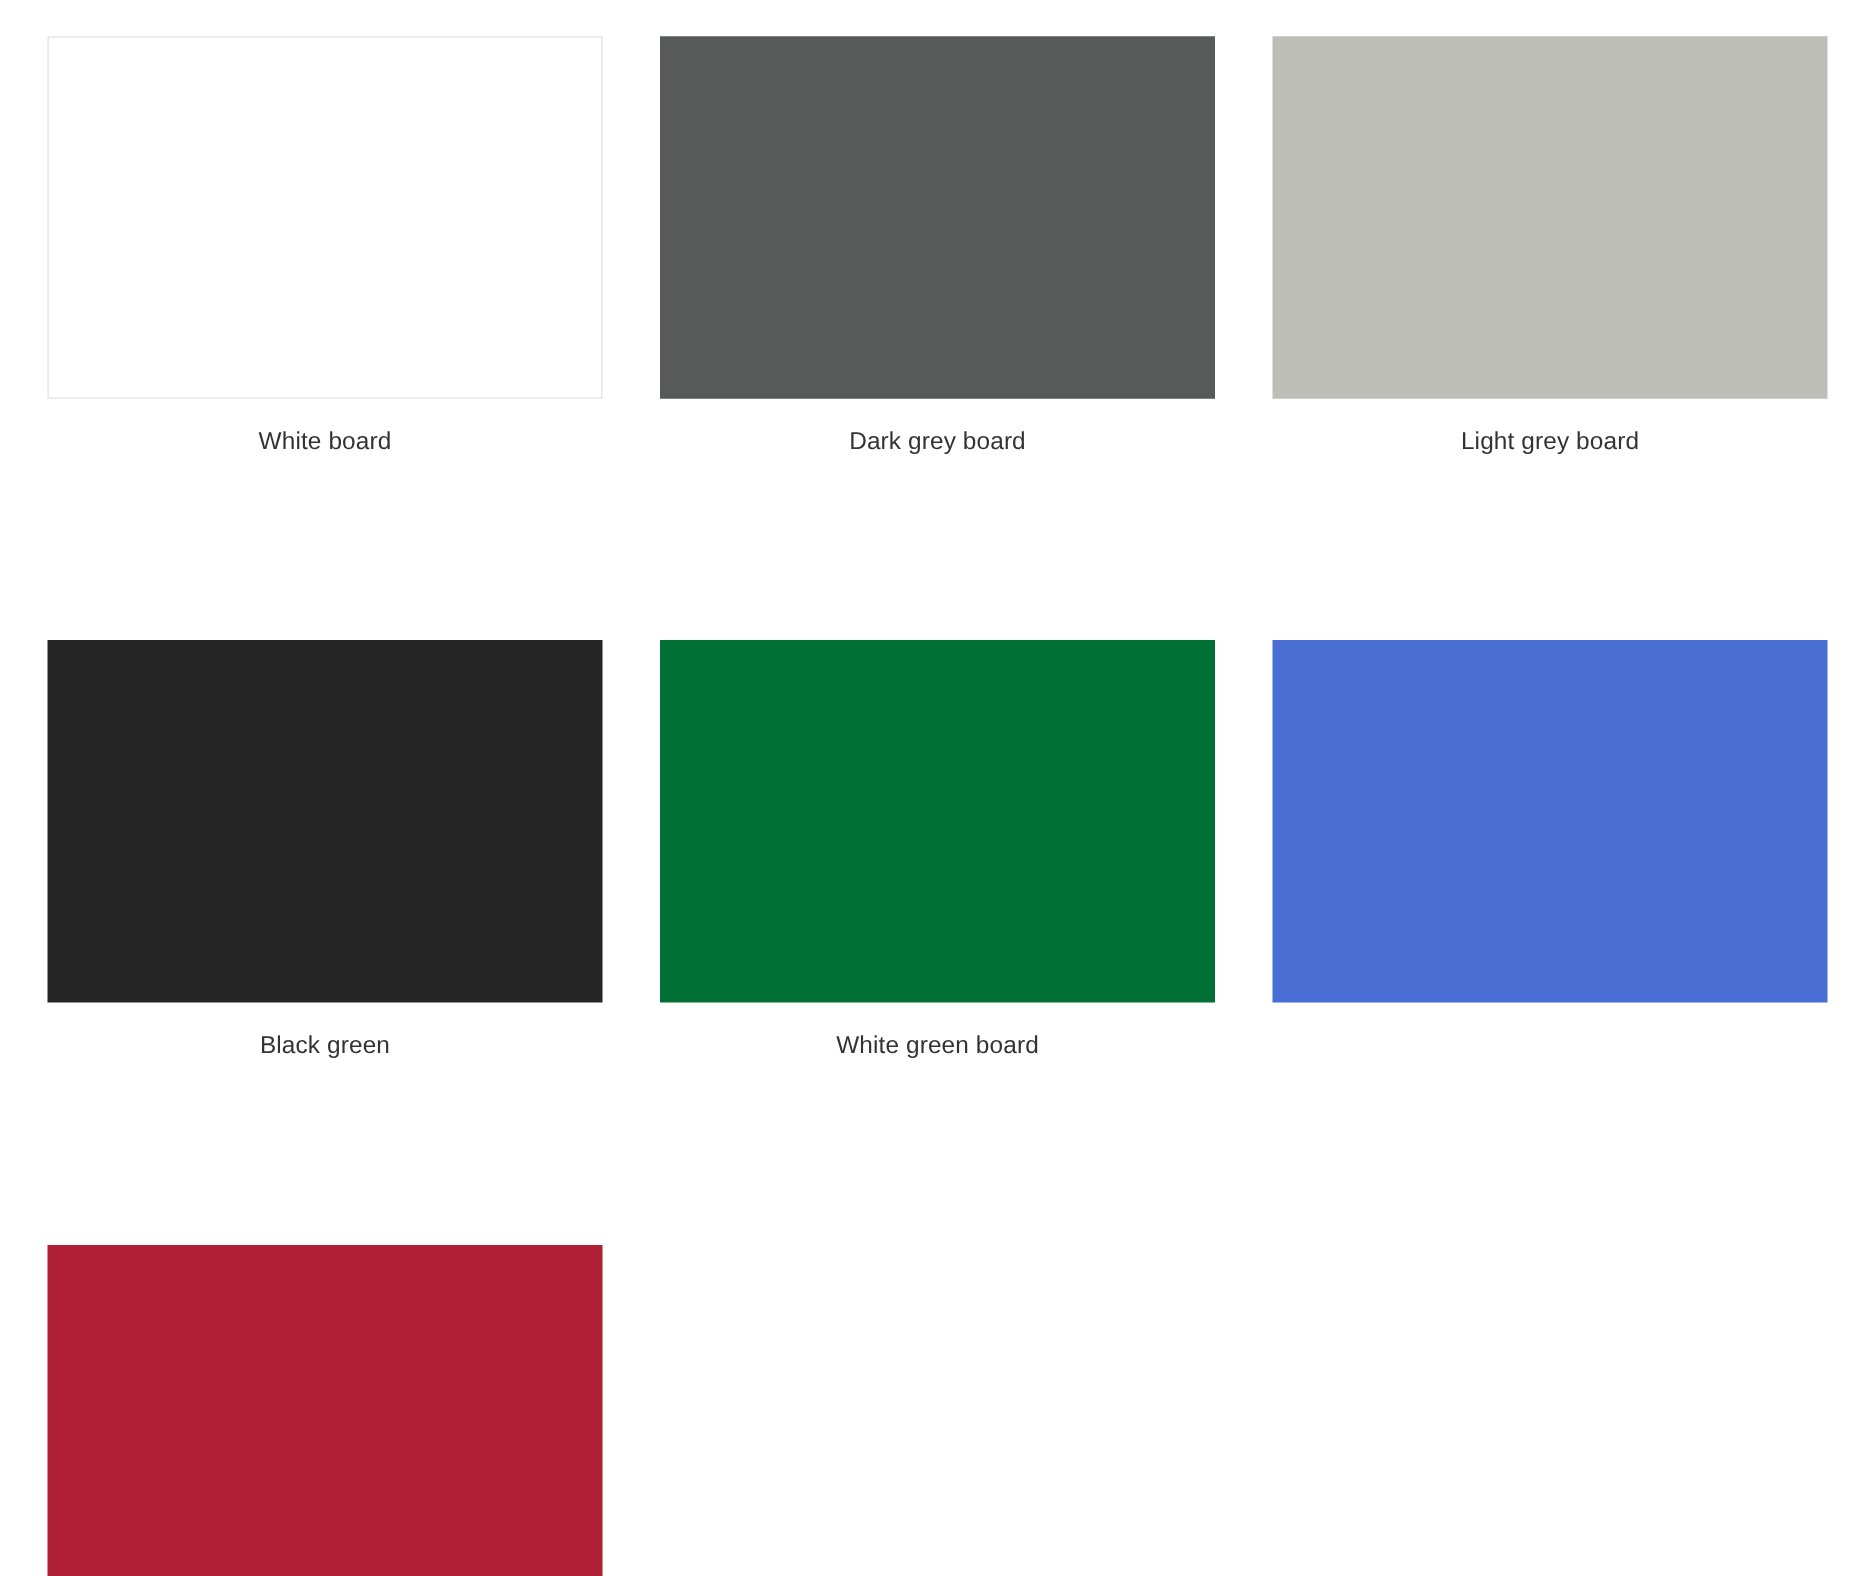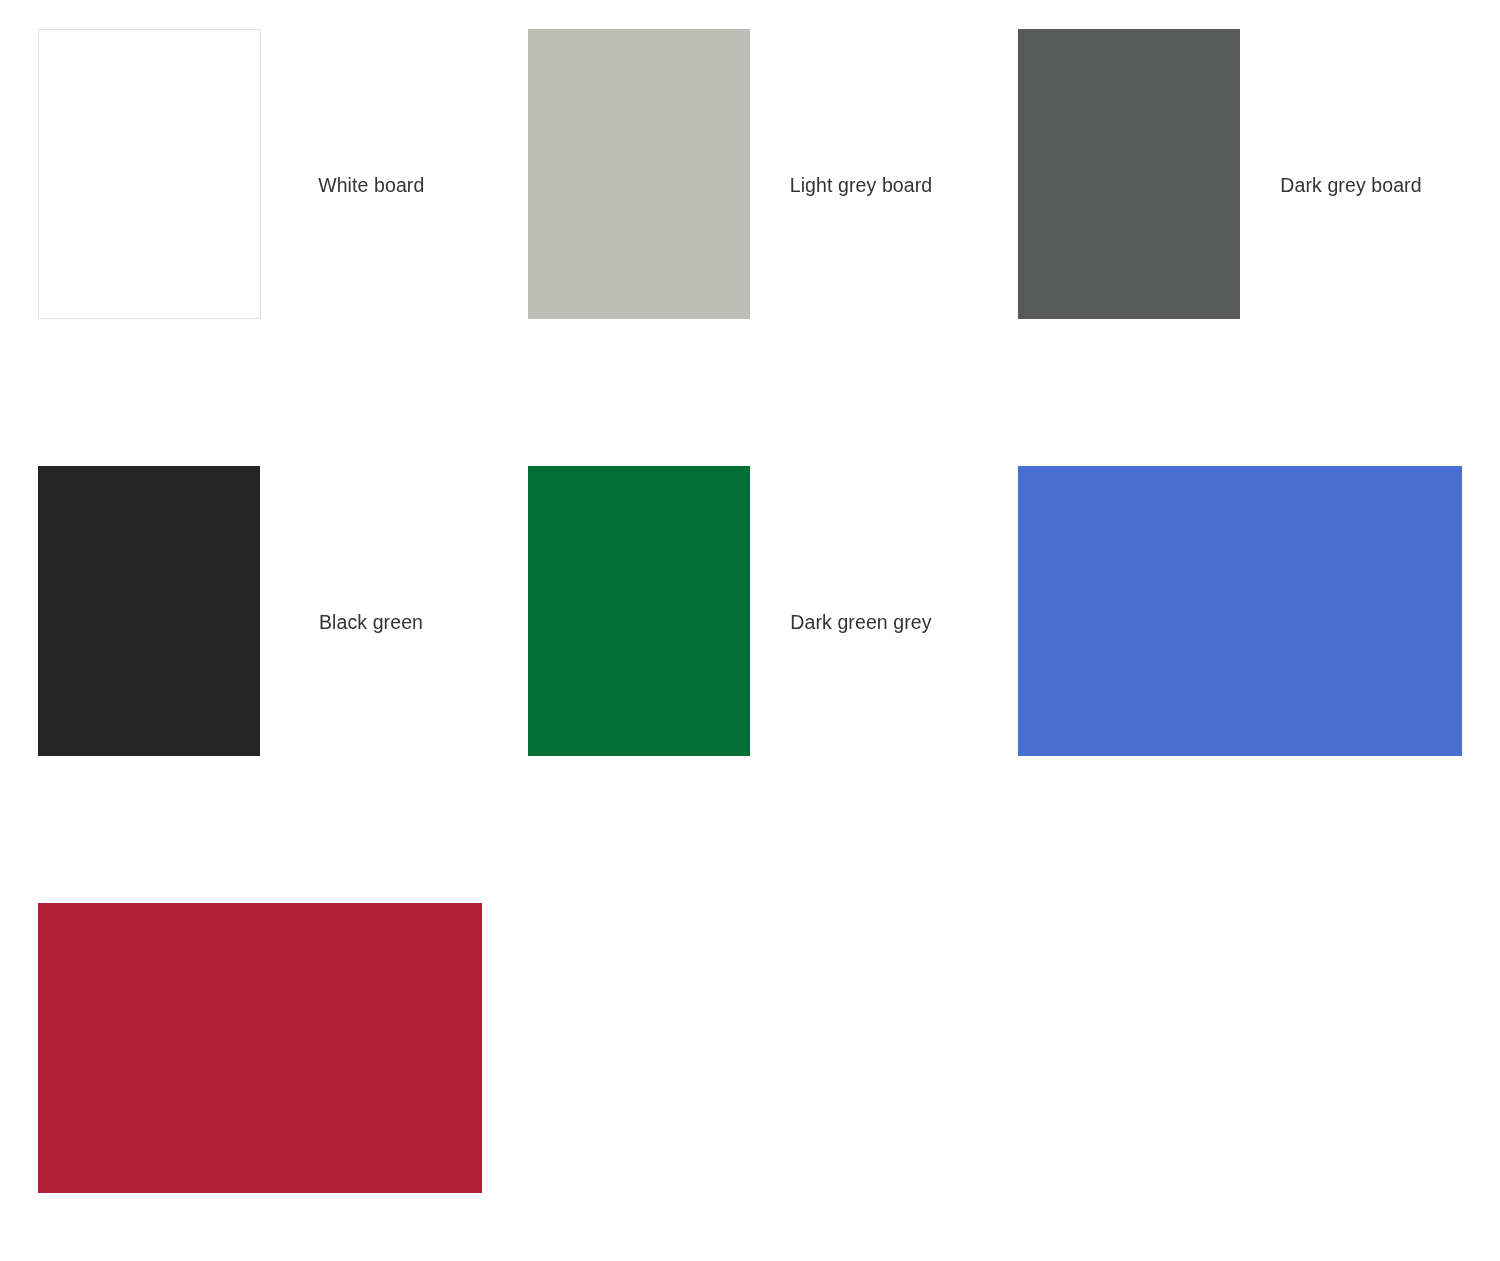--- a/index.html
+++ b/index.html
@@ -24,22 +24,22 @@
     grid-template-columns: repeat(3, 444px);
     column-gap: 46px;
     row-gap: 0px;
     align-content: start;
     justify-content: start;
   }
 
   .board-cell {
     width: 444px;
     display: flex;
-    flex-direction: row;
-    align-items: center;
+    flex-direction: column;
+    align-items: flex-end;
     margin-bottom: 147px;
   }
 
   .board-swatch {
     width: 444px;
     height: 290px;
     box-sizing: border-box;
     display: block;
   }
 
@@ -66,34 +66,34 @@
 </style>
 </head>
 <body>
 
 <div class="board-gallery">
     <div class="board-cell">
       <div class="board-swatch has-outline" style="background: rgb(255, 255, 255); border-color: rgb(226, 226, 226);"></div>
       <div class="board-caption">White board</div>
     </div>
     <div class="board-cell">
+      <div class="board-swatch" style="background: rgb(88, 90, 89);"></div>
+      <div class="board-caption">Dark grey board</div>
+    </div>
+    <div class="board-cell">
       <div class="board-swatch" style="background: rgb(189, 190, 184);"></div>
       <div class="board-caption">Light grey board</div>
-    </div>
-    <div class="board-cell">
-      <div class="board-swatch" style="background: rgb(88, 90, 89);"></div>
-      <div class="board-caption">Dark grey board</div>
     </div>
     <div class="board-cell">
       <div class="board-swatch" style="background: rgb(37, 37, 37);"></div>
       <div class="board-caption">Black green</div>
     </div>
     <div class="board-cell">
       <div class="board-swatch" style="background: rgb(2, 112, 52);"></div>
-      <div class="board-caption">Dark green grey</div>
+      <div class="board-caption">White green board</div>
     </div>
     <div class="board-cell">
       <div class="board-swatch" style="background: rgb(74, 111, 212);"></div>
     </div>
     <div class="board-cell">
       <div class="board-swatch" style="background: rgb(176, 31, 54);"></div>
     </div>
     <div class="board-cell is-empty">
       <div class="board-swatch"></div>
       <div class="board-caption"></div>

